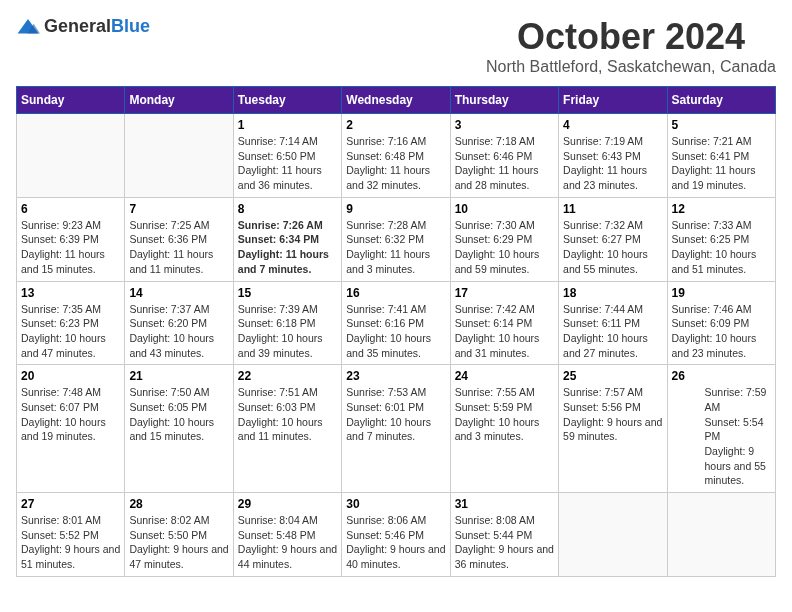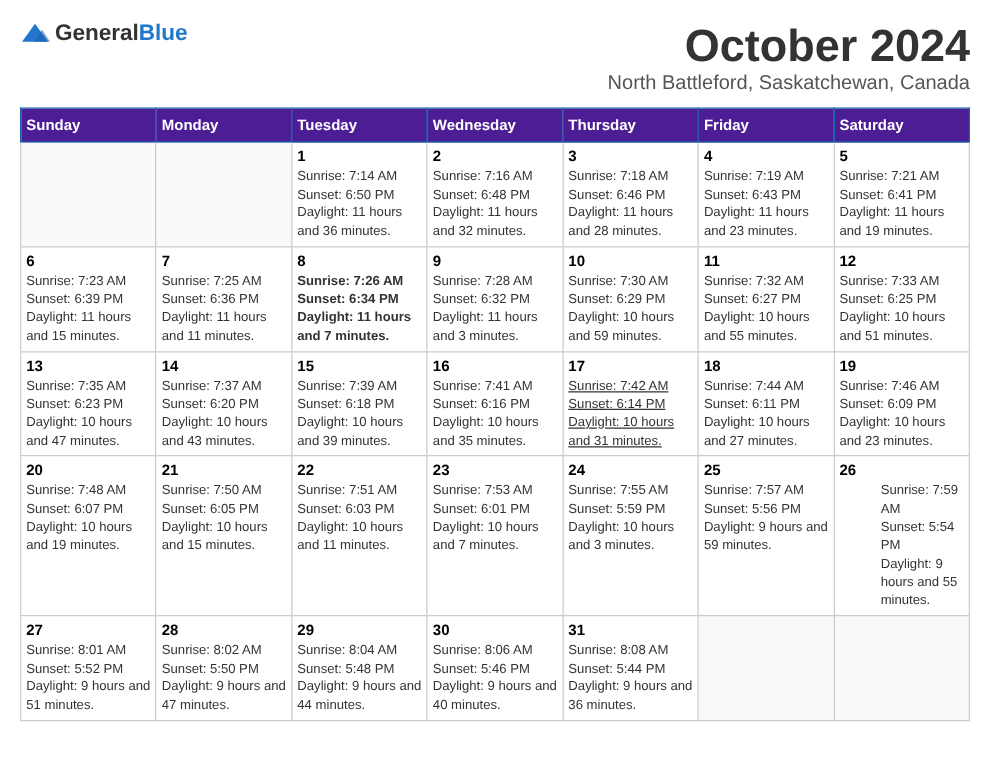--- a/index.html
+++ b/index.html
@@ -25,20 +25,21 @@
       width: 24px;
       height: 20px;
     }
     .title-area {
       text-align: right;
     }
     .month-year {
       font-size: 36px;
       font-weight: bold;
       color: #333;
+      text-align: center;
     }
     .location {
       font-size: 16px;
       color: #555;
     }
     .calendar {
       width: 100%;
       border-collapse: collapse;
       font-size: 11px;
     }
@@ -134,21 +135,21 @@
         <td>
           <span class="day-num">5</span>
           <div class="day-details" style="white-space: pre-line;">Sunrise: 7:21 AM
 Sunset: 6:41 PM
 Daylight: 11 hours and 19 minutes.</div>
         </td>
       </tr>
       <tr>
         <td>
           <span class="day-num">6</span>
-          <div class="day-details" style="white-space: pre-line;">Sunrise: 7:23 AM
+          <div class="day-details" style="white-space: pre-line;">Sunrise: 9:23 AM
 Sunset: 6:39 PM
 Daylight: 11 hours and 15 minutes.</div>
         </td>
         <td>
           <span class="day-num">7</span>
           <div class="day-details" style="white-space: pre-line;">Sunrise: 7:25 AM
 Sunset: 6:36 PM
 Daylight: 11 hours and 11 minutes.</div>
         </td>
         <td>
@@ -202,21 +203,21 @@
 Daylight: 10 hours and 39 minutes.</div>
         </td>
         <td>
           <span class="day-num">16</span>
           <div class="day-details" style="white-space: pre-line;">Sunrise: 7:41 AM
 Sunset: 6:16 PM
 Daylight: 10 hours and 35 minutes.</div>
         </td>
         <td>
           <span class="day-num">17</span>
-          <div class="day-details" style="white-space: pre-line; text-decoration: underline;">Sunrise: 7:42 AM
+          <div class="day-details" style="white-space: pre-line;">Sunrise: 7:42 AM
 Sunset: 6:14 PM
 Daylight: 10 hours and 31 minutes.</div>
         </td>
         <td>
           <span class="day-num">18</span>
           <div class="day-details" style="white-space: pre-line;">Sunrise: 7:44 AM
 Sunset: 6:11 PM
 Daylight: 10 hours and 27 minutes.</div>
         </td>
         <td>

